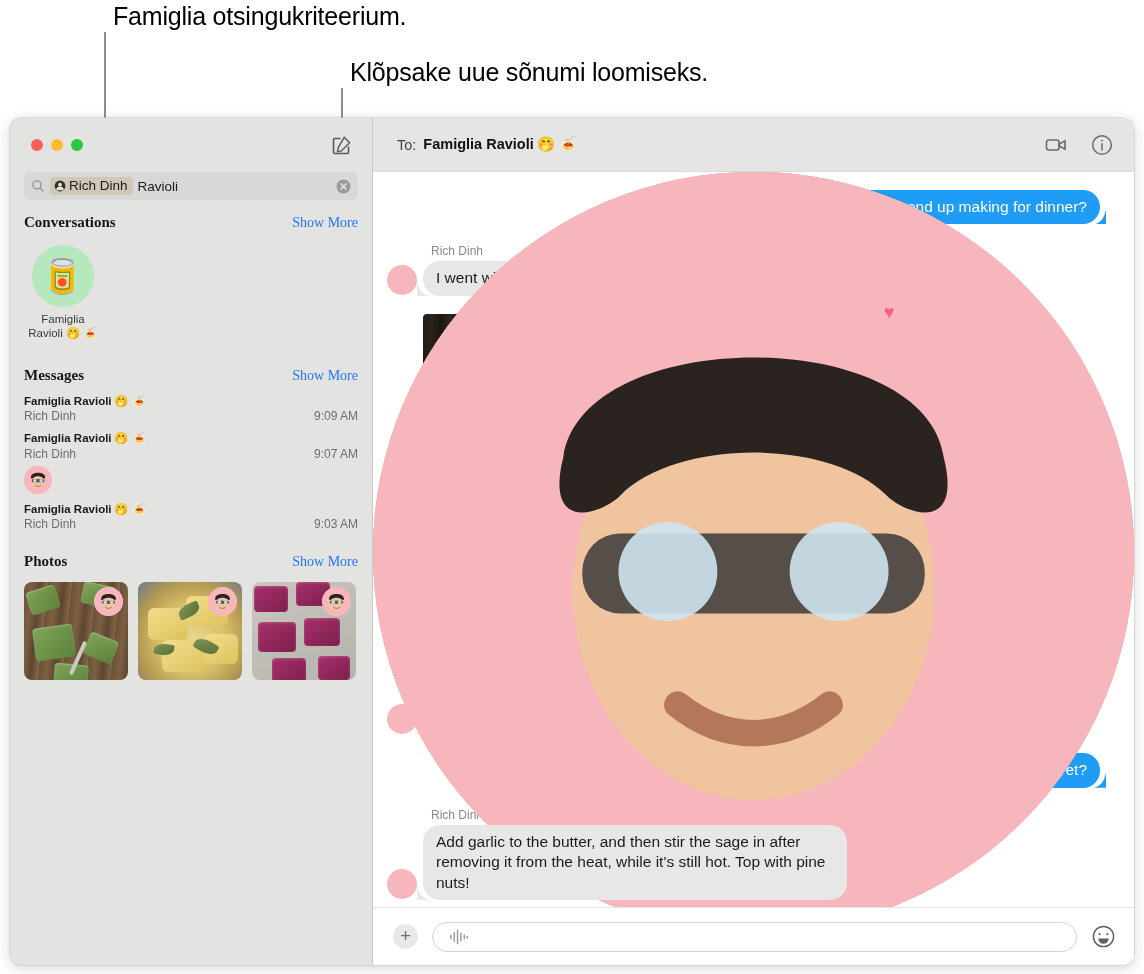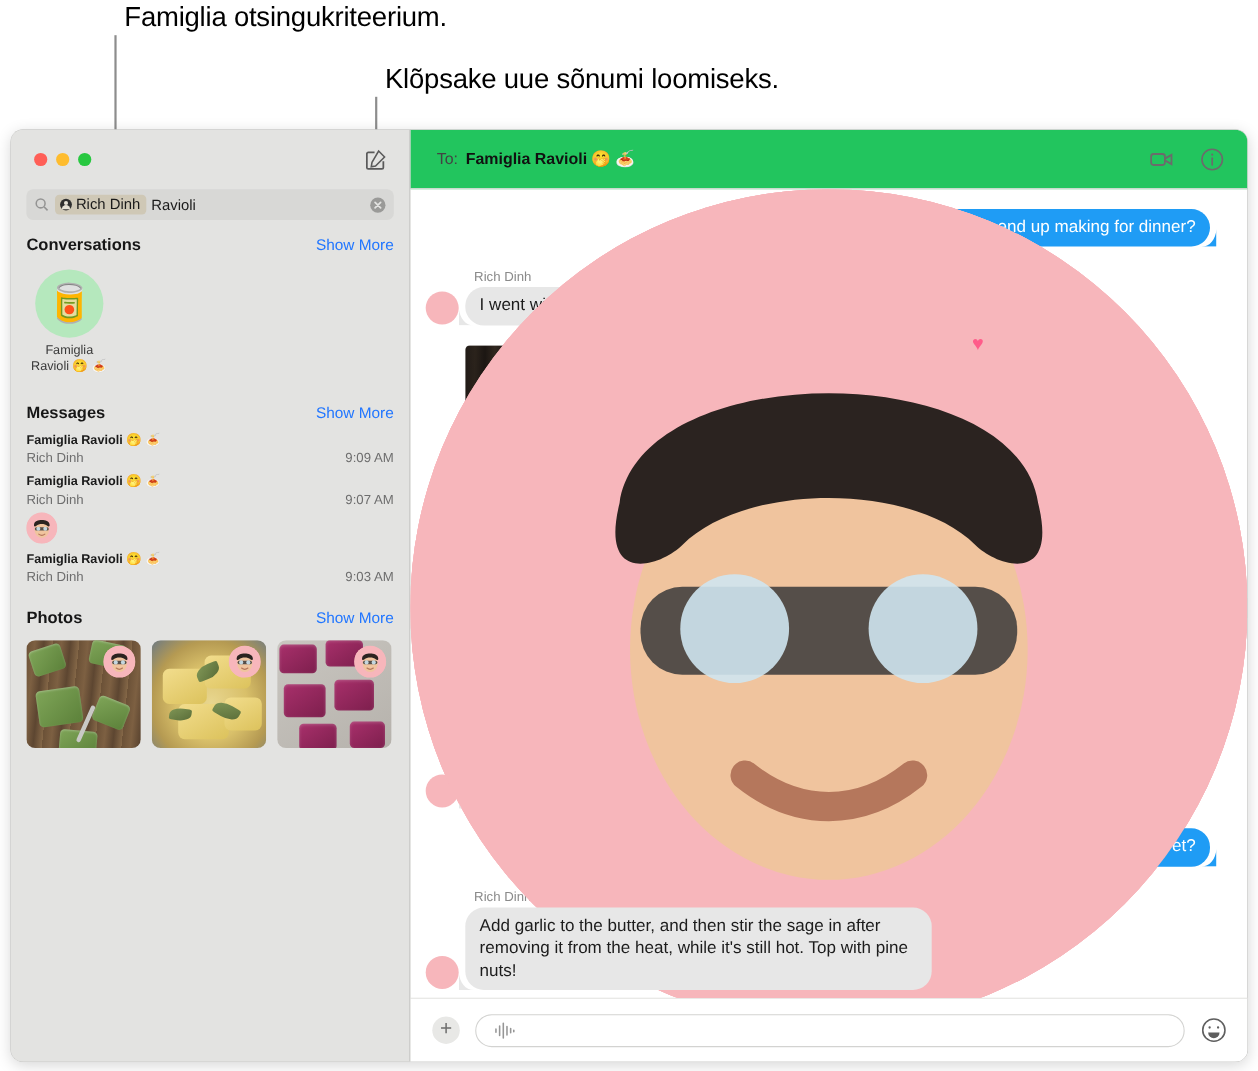--- a/index.html
+++ b/index.html
@@ -95,20 +95,21 @@
     margin-left:auto; width:15px; height:15px; flex:0 0 15px;
     cursor:pointer;
   }
 
   
   .sidebar-scroll { flex:1; overflow:hidden; padding-top:14px; }
   .section-head {
     display:flex; align-items:baseline; justify-content:space-between;
     padding:0 14px;
     margin-bottom:4px;
+    font-family:Liberation Serif, serif;
   }
   .section-title { font-size:15px; font-weight:bold; color:#161616; }
   .show-more { font-size:14px; color:#2176ff; cursor:pointer; }
 
   
   .conv-row { padding:10px 14px 0 14px; display:flex; }
   .conv-item { width:78px; cursor:pointer; }
   .conv-avatar {
     width:62px; height:62px; border-radius:50%;
     background:#b5e8bd;
@@ -175,21 +176,21 @@
     position:absolute; right:5px; top:5px;
     width:29px; height:29px; border-radius:50%;
     background:#f7b6bb;
     overflow:hidden;
   }
 
   
   #chat { flex:1; display:flex; flex-direction:column; background:#fff; }
   #chat-header {
     height:54px; flex:0 0 54px;
-    background:#22c55e;
+    background:#e5e5e5;
     border-bottom:1px solid #dcdcda;
     display:flex; align-items:center;
     padding:0 20px 0 24px;
     gap:7px;
   }
   .to-label { font-size:14.5px; color:#434343; }
   .to-name  { font-size:14.5px; color:#111; font-weight:bold; }
   .hdr-icons { margin-left:auto; display:flex; align-items:center; gap:22px; }
   .hdr-icon { width:24px; height:24px; cursor:pointer; }
 

